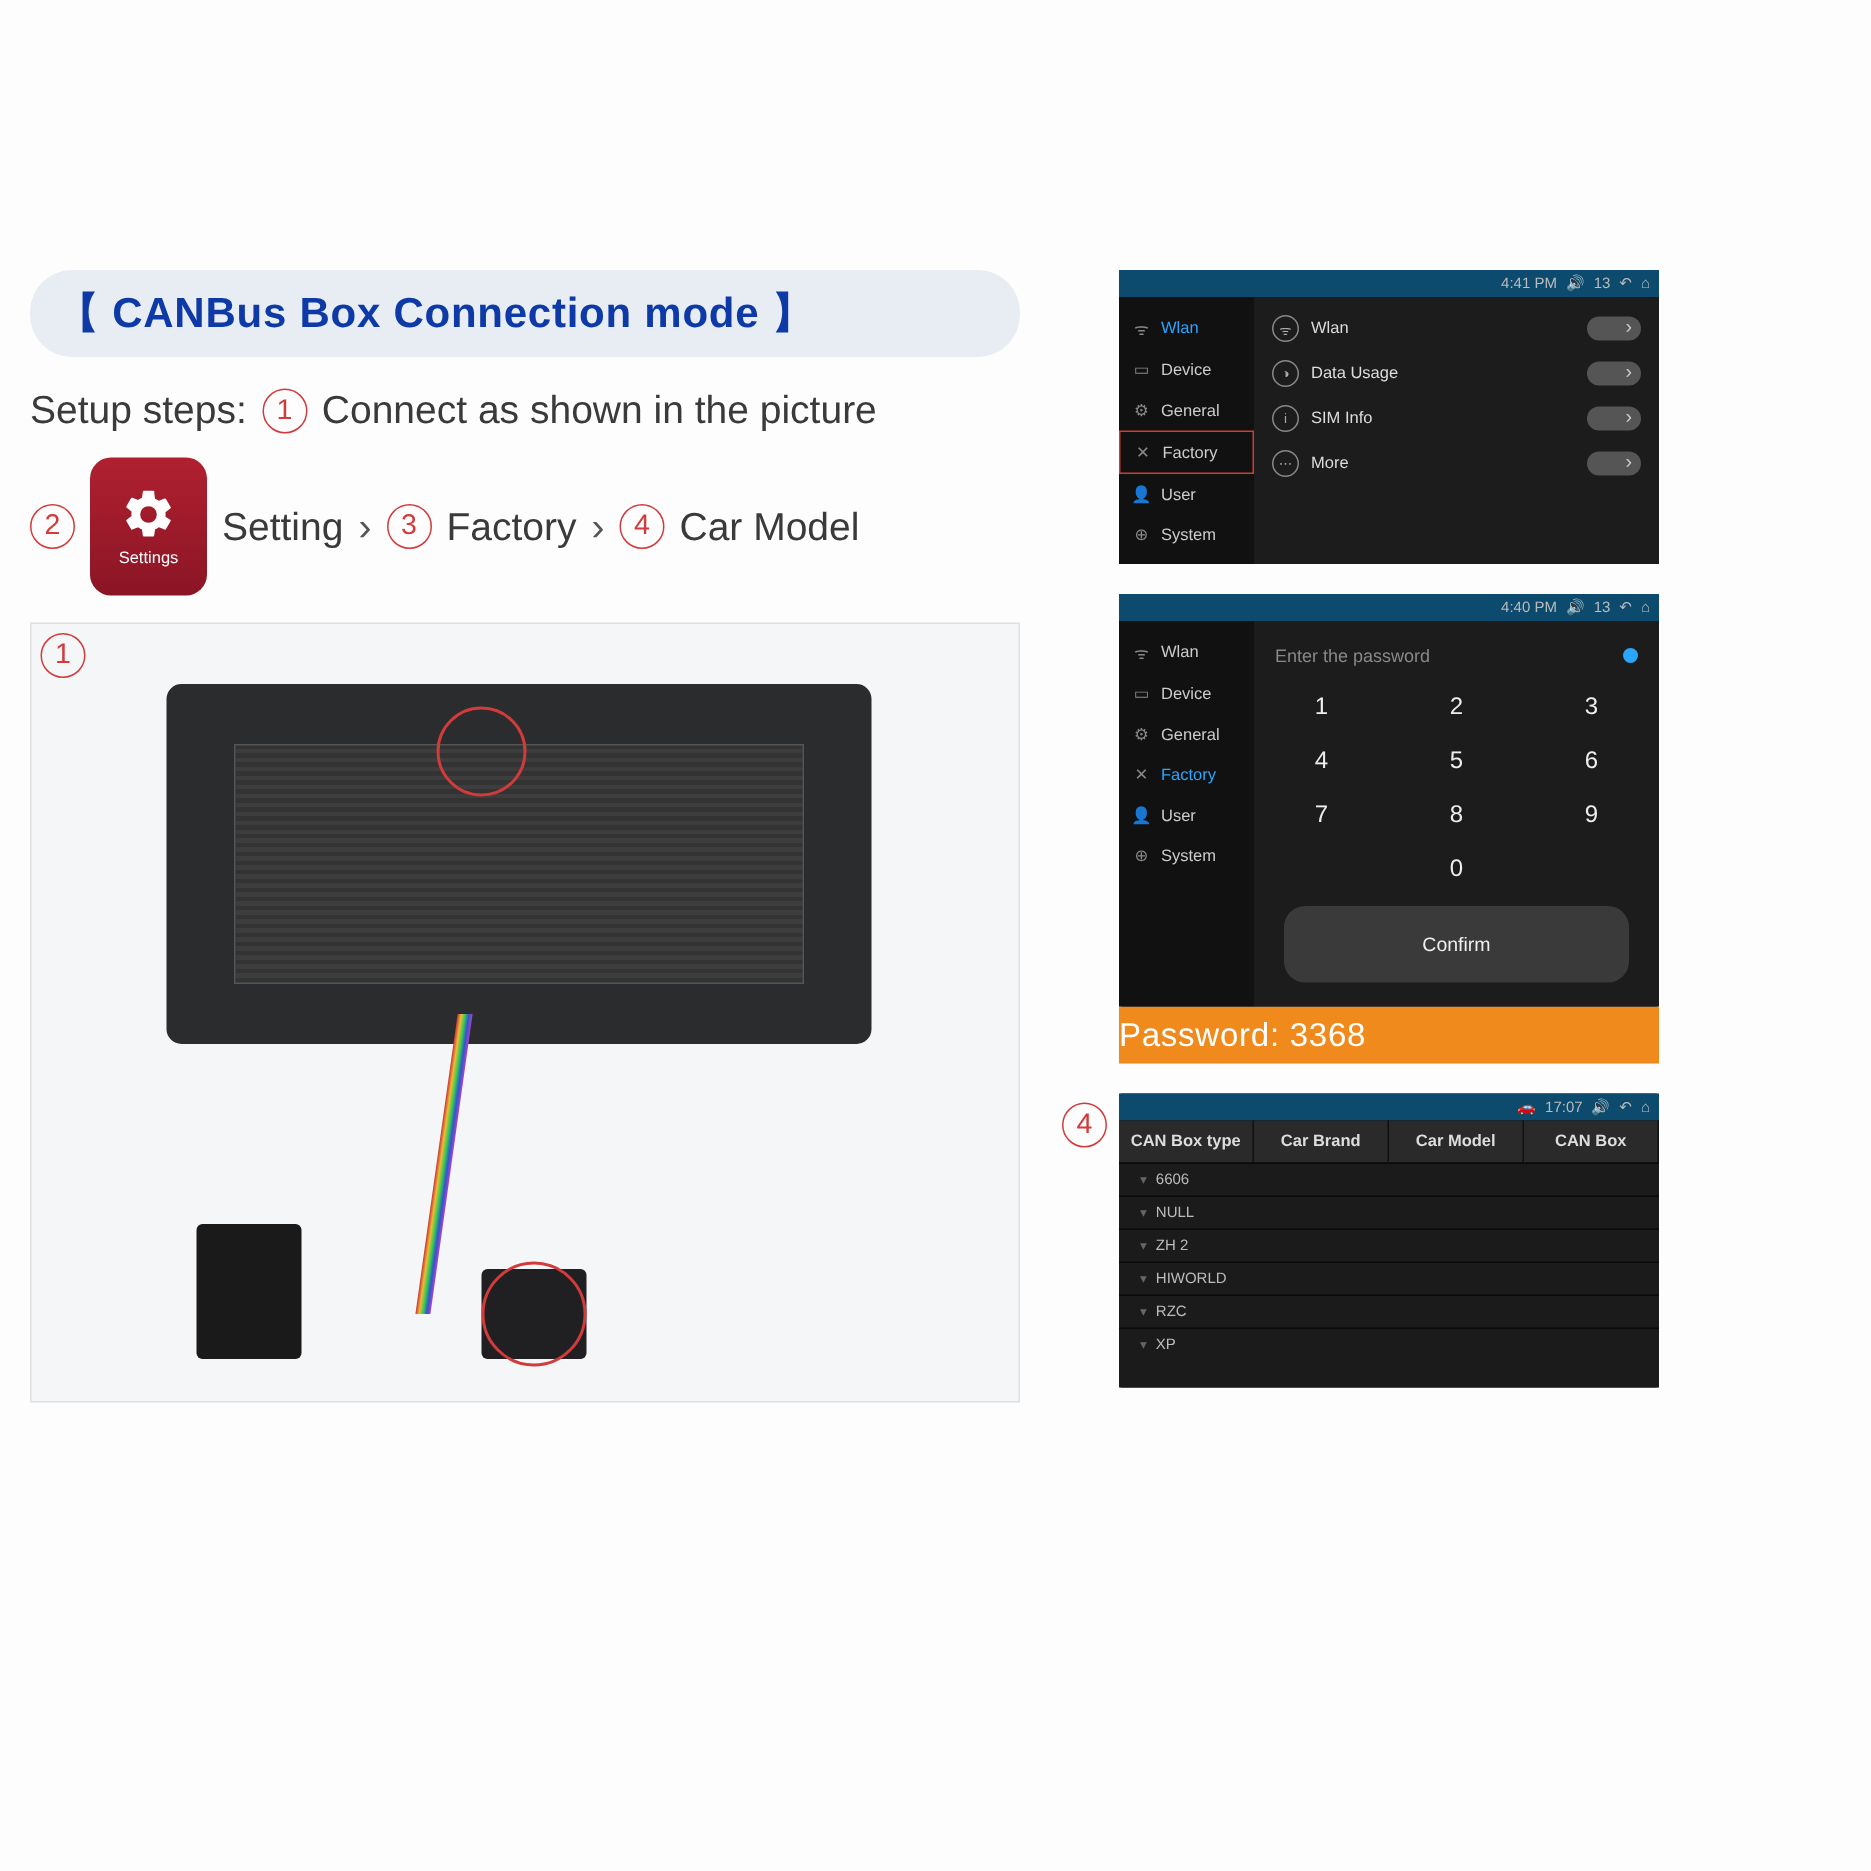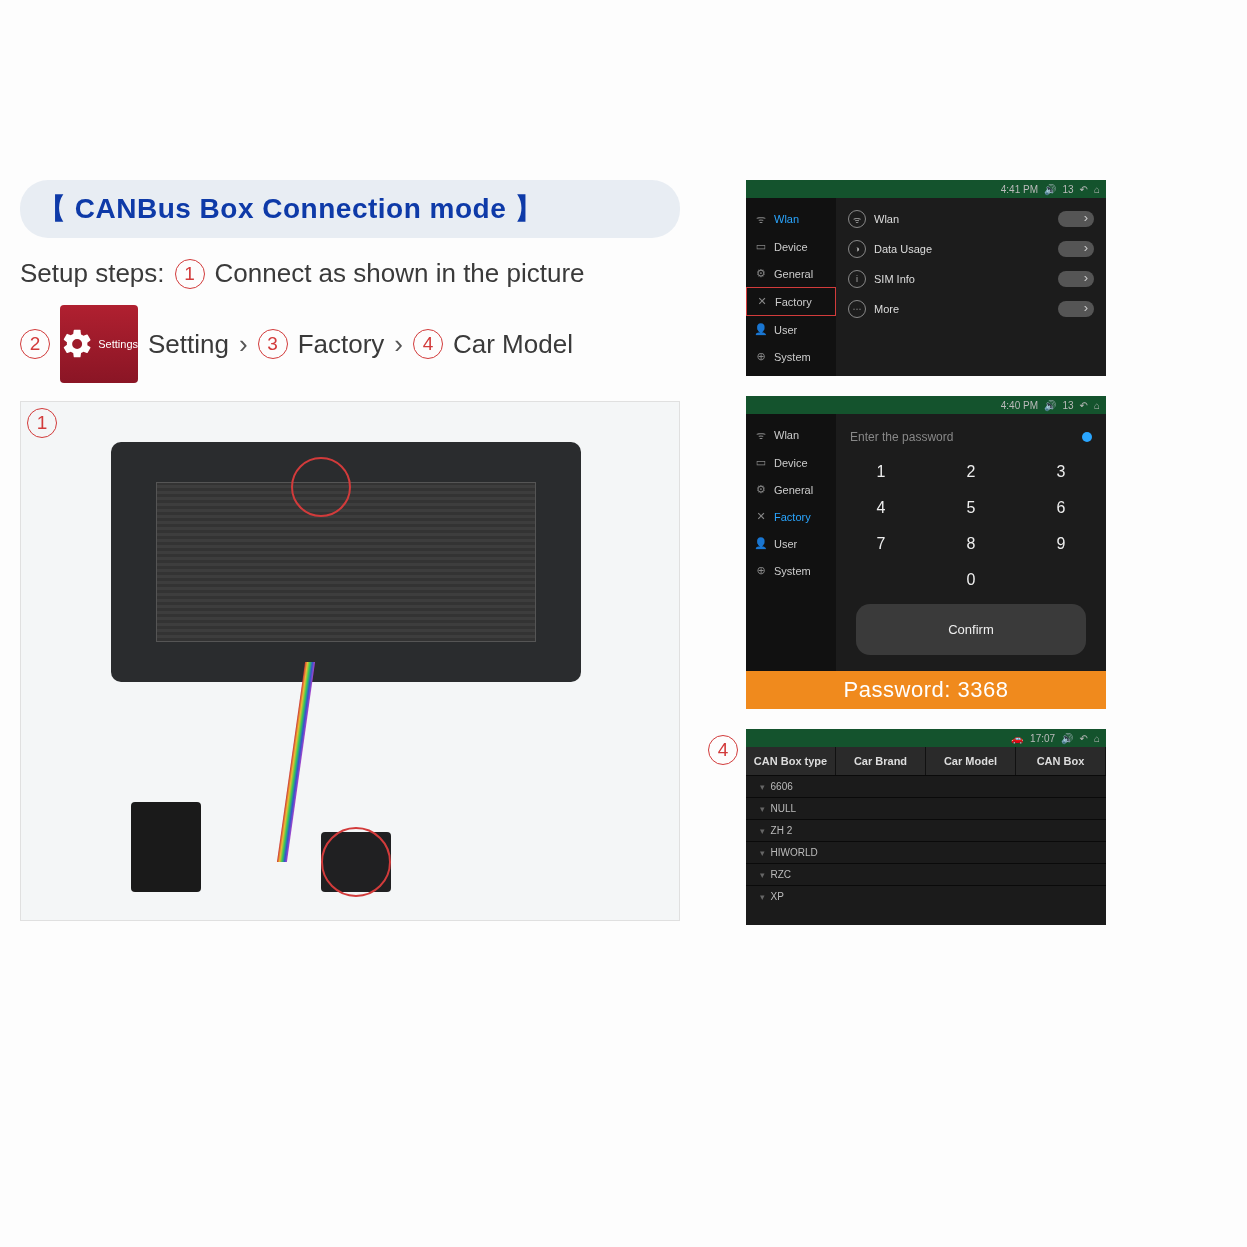--- a/index.html
+++ b/index.html
@@ -63,24 +63,24 @@
   .step-path {
     display: flex;
     align-items: center;
     gap: 10px;
     font-size: 26px;
     color: #3a3a3a;
     margin-bottom: 18px;
   }
   .gt { color: #555; }
   .settings-icon {
-    width: 78px; height: 78px;
+    width: 78px; height: 92px;
     background: linear-gradient(#b02030,#8a1525);
-    border-radius: 4px;
-    display: flex; 
+    border-radius: 14px;
+    display: flex; flex-direction: column;
     align-items: center; justify-content: center;
     gap: 4px;
   }
   .gear-svg { width: 38px; height: 38px; fill: #fff; }
   .settings-label { color: #fff; font-size: 11px; }
 
   
   .photo-box {
     position: relative;
     width: 660px;
@@ -141,21 +141,21 @@
     width: 360px;
     background: #000;
     border-radius: 2px;
     font-size: 12px;
     color: #ddd;
   }
   .screenshot-wrap { display:flex; align-items:flex-start; gap:8px; }
   .marker { margin-top: 6px; }
   .android-bar {
     height: 18px;
-    background: #14532d;
+    background: #0c4a6e;
     display:flex; justify-content:flex-end; align-items:center;
     padding: 0 6px;
     gap: 6px;
     font-size: 10px;
     color:#bbb;
   }
   .ss-body { display:flex; }
   .side-nav {
     width: 90px;
     background: #111;
@@ -215,21 +215,20 @@
     background:#3a3a3a;
     border-radius:14px;
     text-align:center;
     padding:18px 0;
     font-size:13px;
     color:#eee;
   }
   .pw-banner {
     background:#f08a1d;
     color:#fff;
-    text-align:center;
     font-size:22px;
     padding:6px 0;
     letter-spacing:.5px;
   }
 
   
   .tab-row {
     display:flex;
     background:#2a2a2a;
     font-size:11px;

